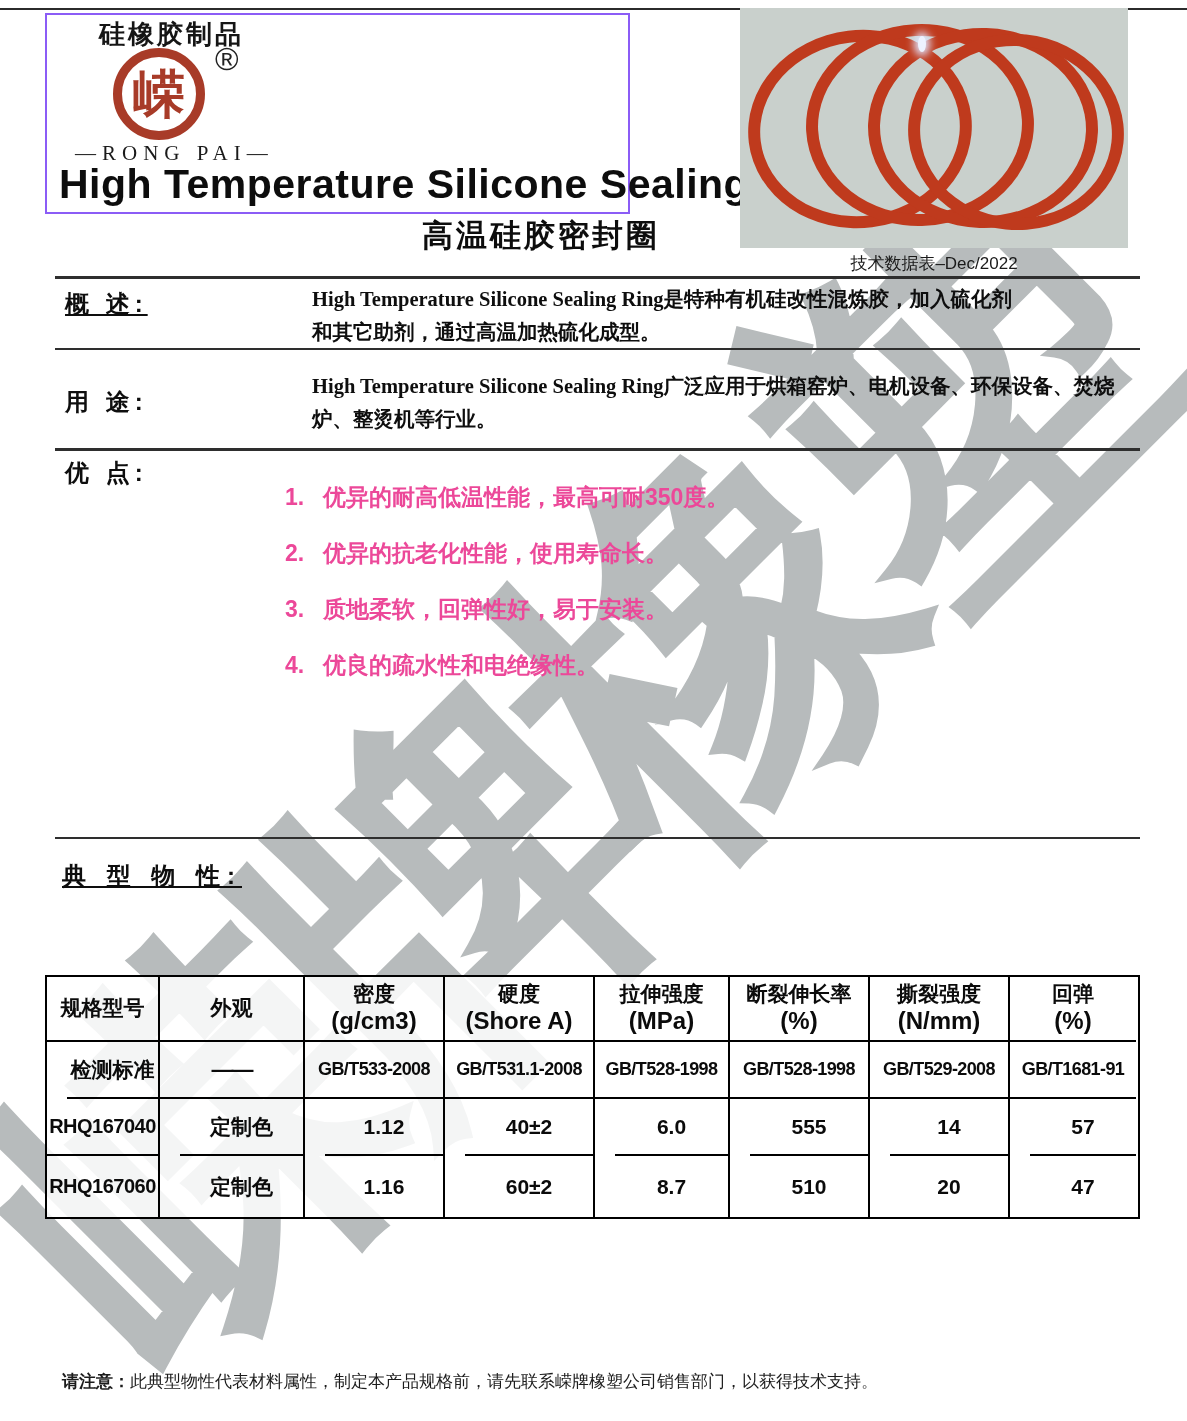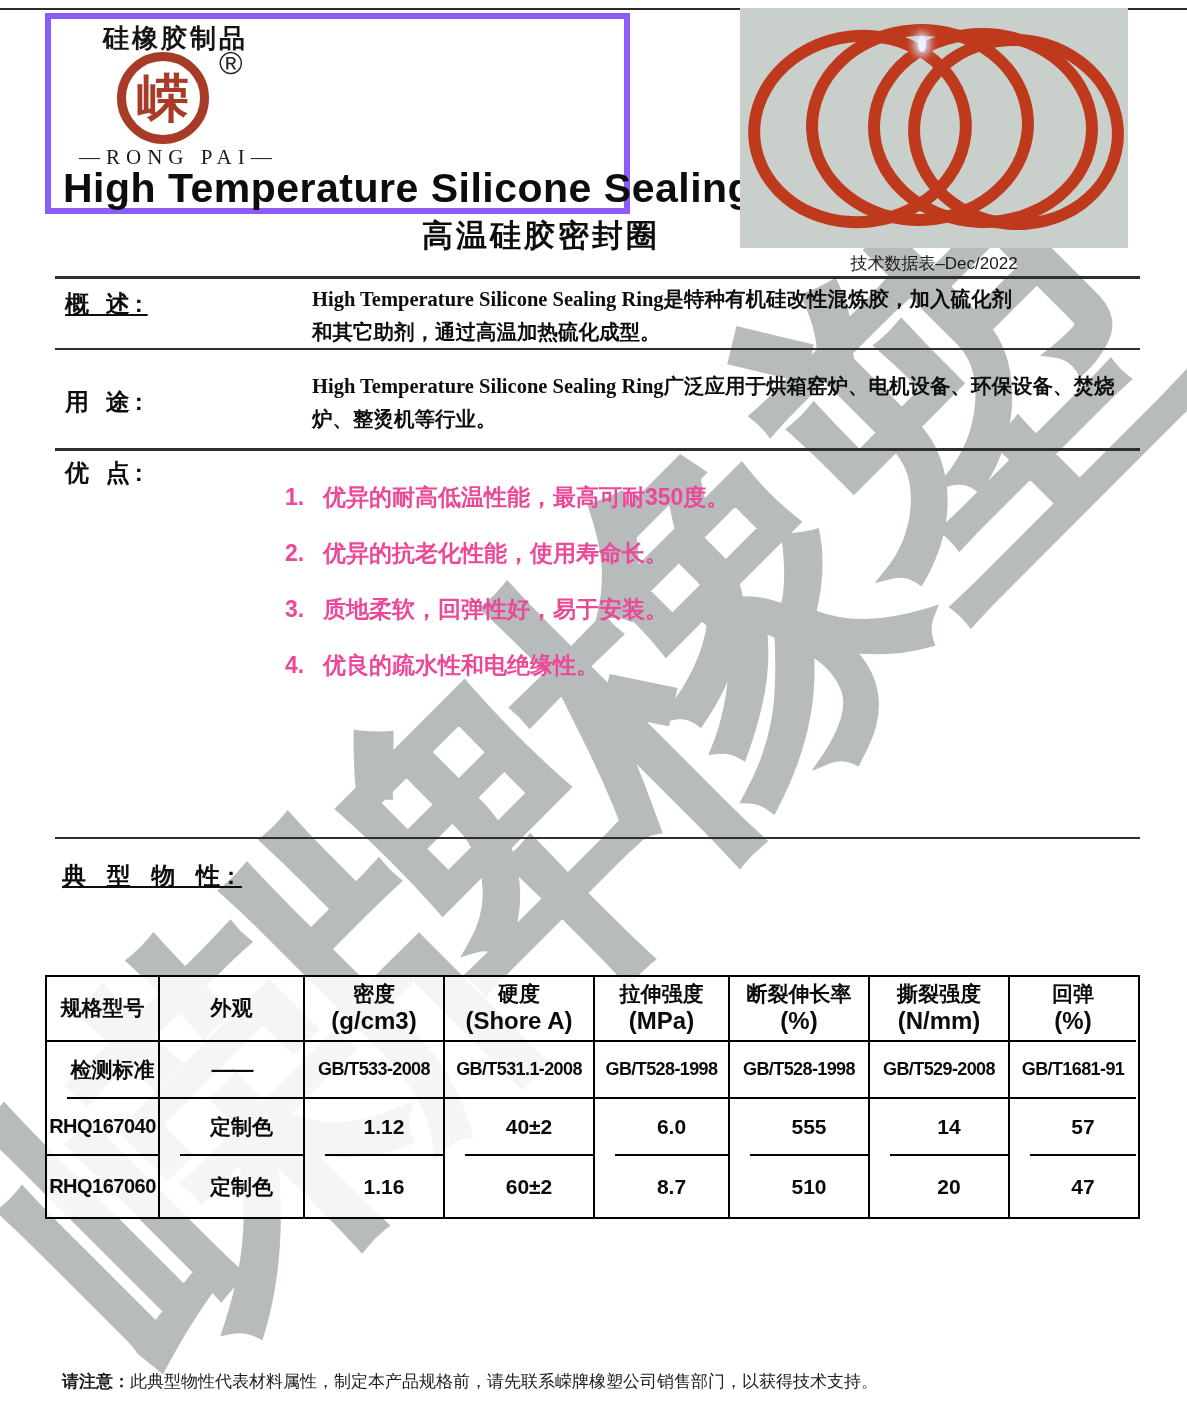--- a/index.html
+++ b/index.html
@@ -16,21 +16,21 @@
     transform:translate(-50%,-50%) rotate(-45deg);
     font-size:385px; font-weight:bold; letter-spacing:-28px;
     color:#b7bbbc; white-space:nowrap; user-select:none;
     font-family:"Liberation Sans", sans-serif;
   }
 
   
   .top-rule { left:0; top:8px; width:1187px; height:2px; background:#2b2b2b; }
 
   
-  .brand-box { left:45px; top:13px; width:585px; height:201px; border:6px solid #8b5cf6; background:transparent; }
+  .brand-box { left:45px; top:13px; width:585px; height:201px; border:2px solid #8b5cf6; background:transparent; }
   .brand-caption { position:absolute; left:52px; top:2px; font-size:26px; font-weight:bold; letter-spacing:3px; color:#151515; }
   .logo-circle {
     position:absolute; left:66px; top:33px; width:92px; height:92px;
     border:9px solid #a83b28; border-radius:50%;
     display:flex; align-items:center; justify-content:center; background:#fff;
   }
   .logo-char { font-size:52px; font-weight:bold; color:#a83b28; line-height:1; }
   .reg-mark { position:absolute; left:168px; top:26px; font-size:32px; color:#222; font-weight:normal; }
   .brand-en { position:absolute; left:28px; top:126px; font-family:"Liberation Serif", serif; font-size:21px; letter-spacing:6px; color:#1a1a1a; }
   .title-en { position:absolute; left:12px; top:146px; font-size:41px; font-weight:bold; letter-spacing:0.5px; white-space:nowrap; color:#0d0d0d; }

